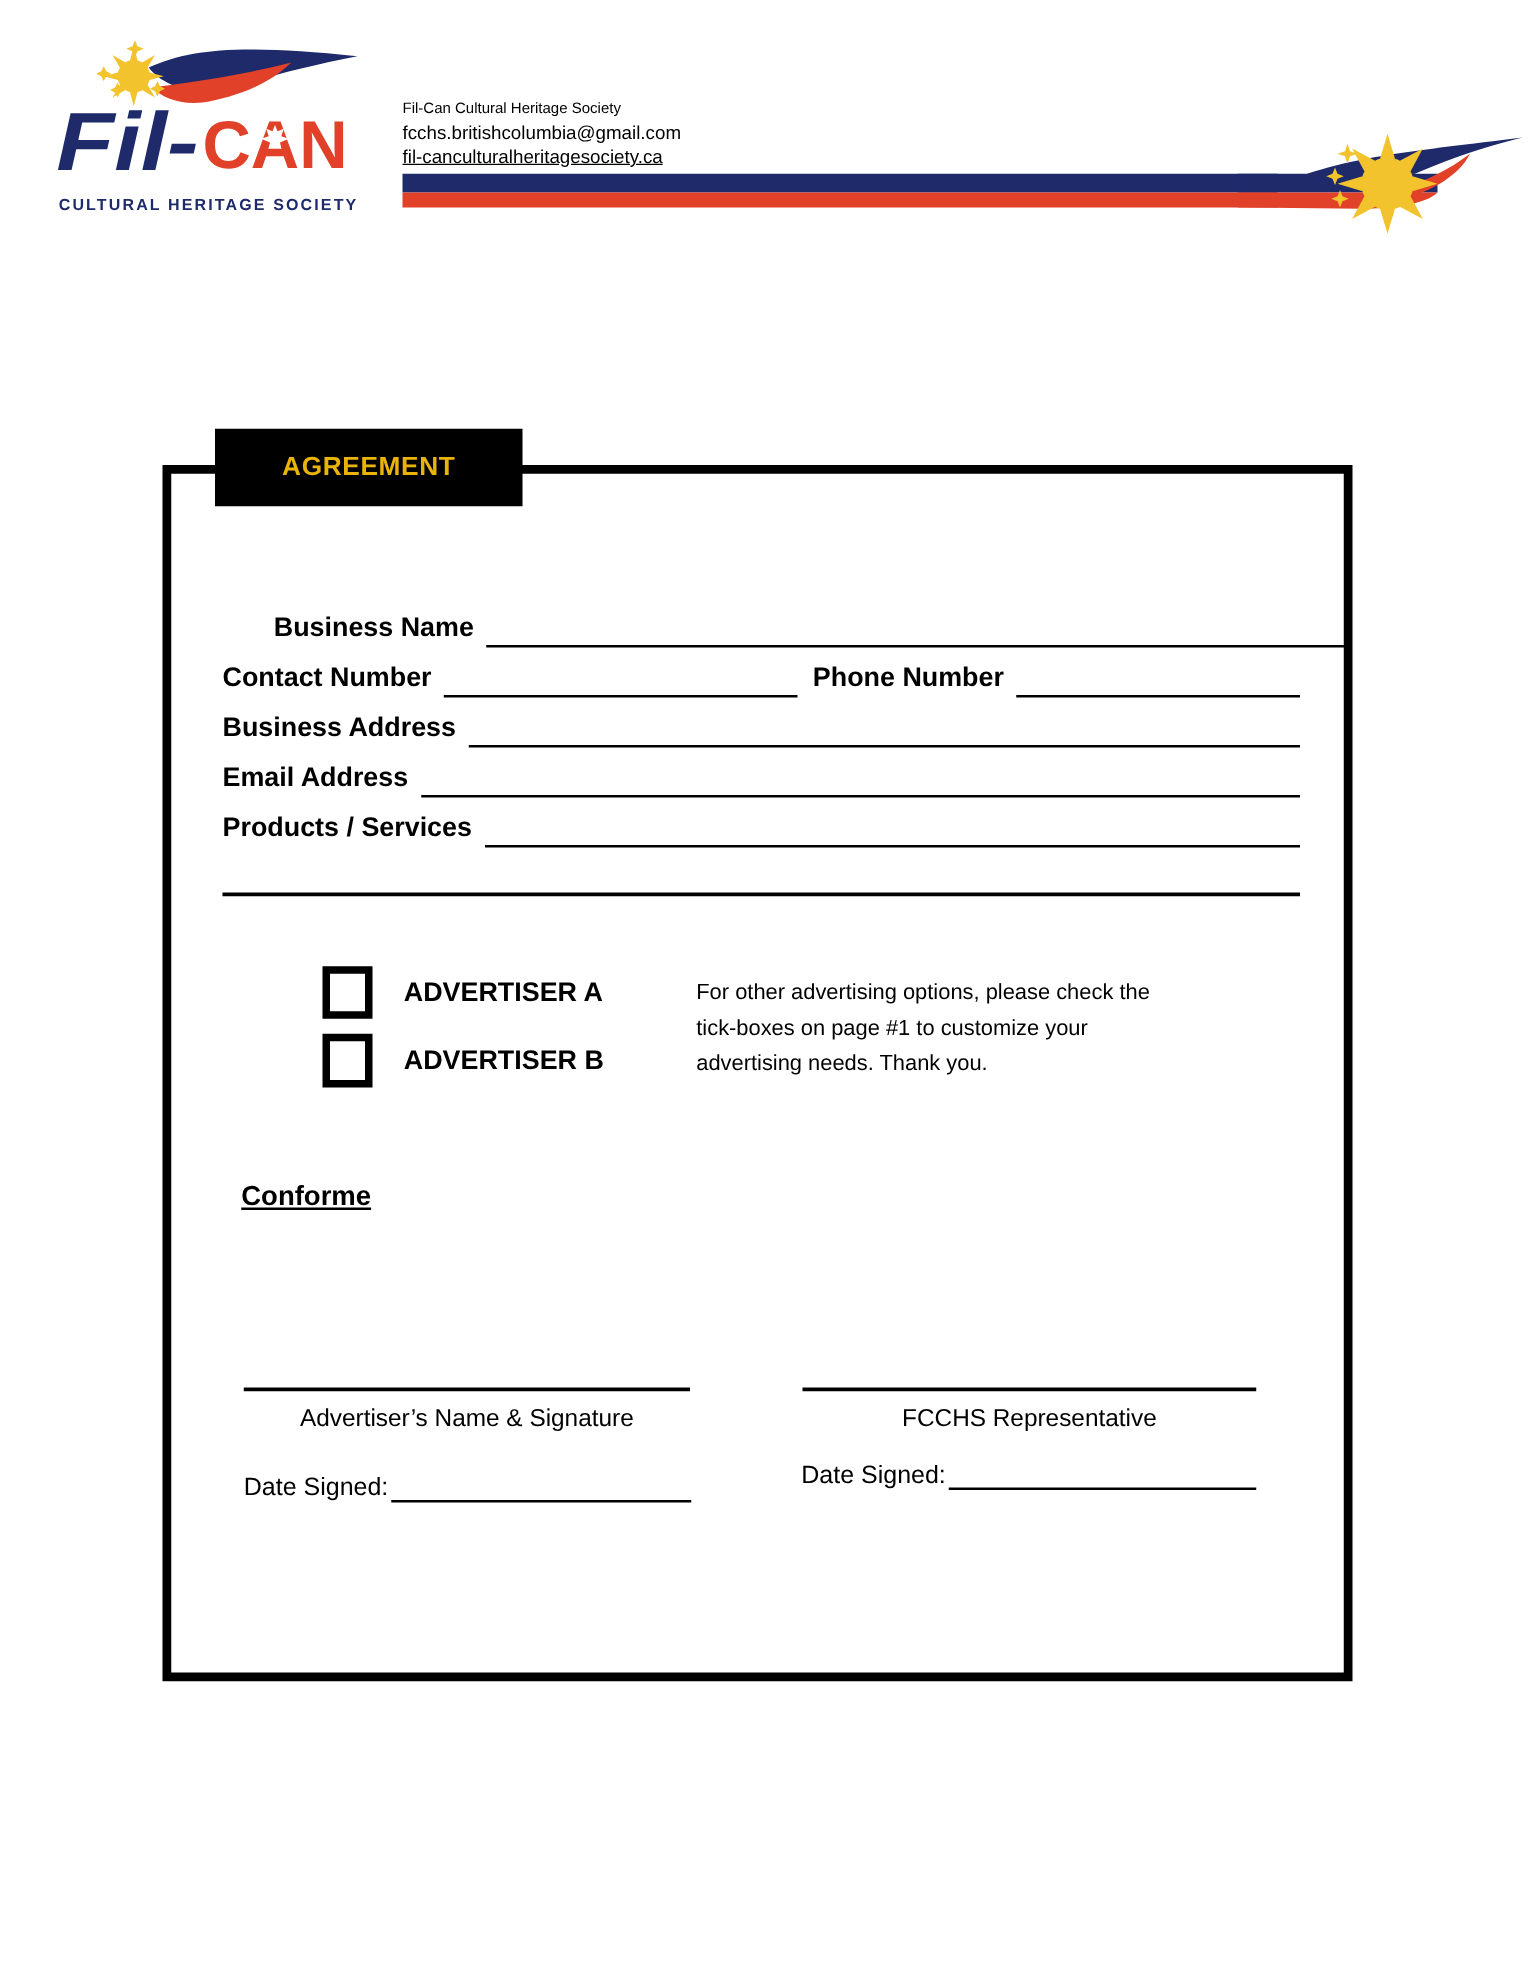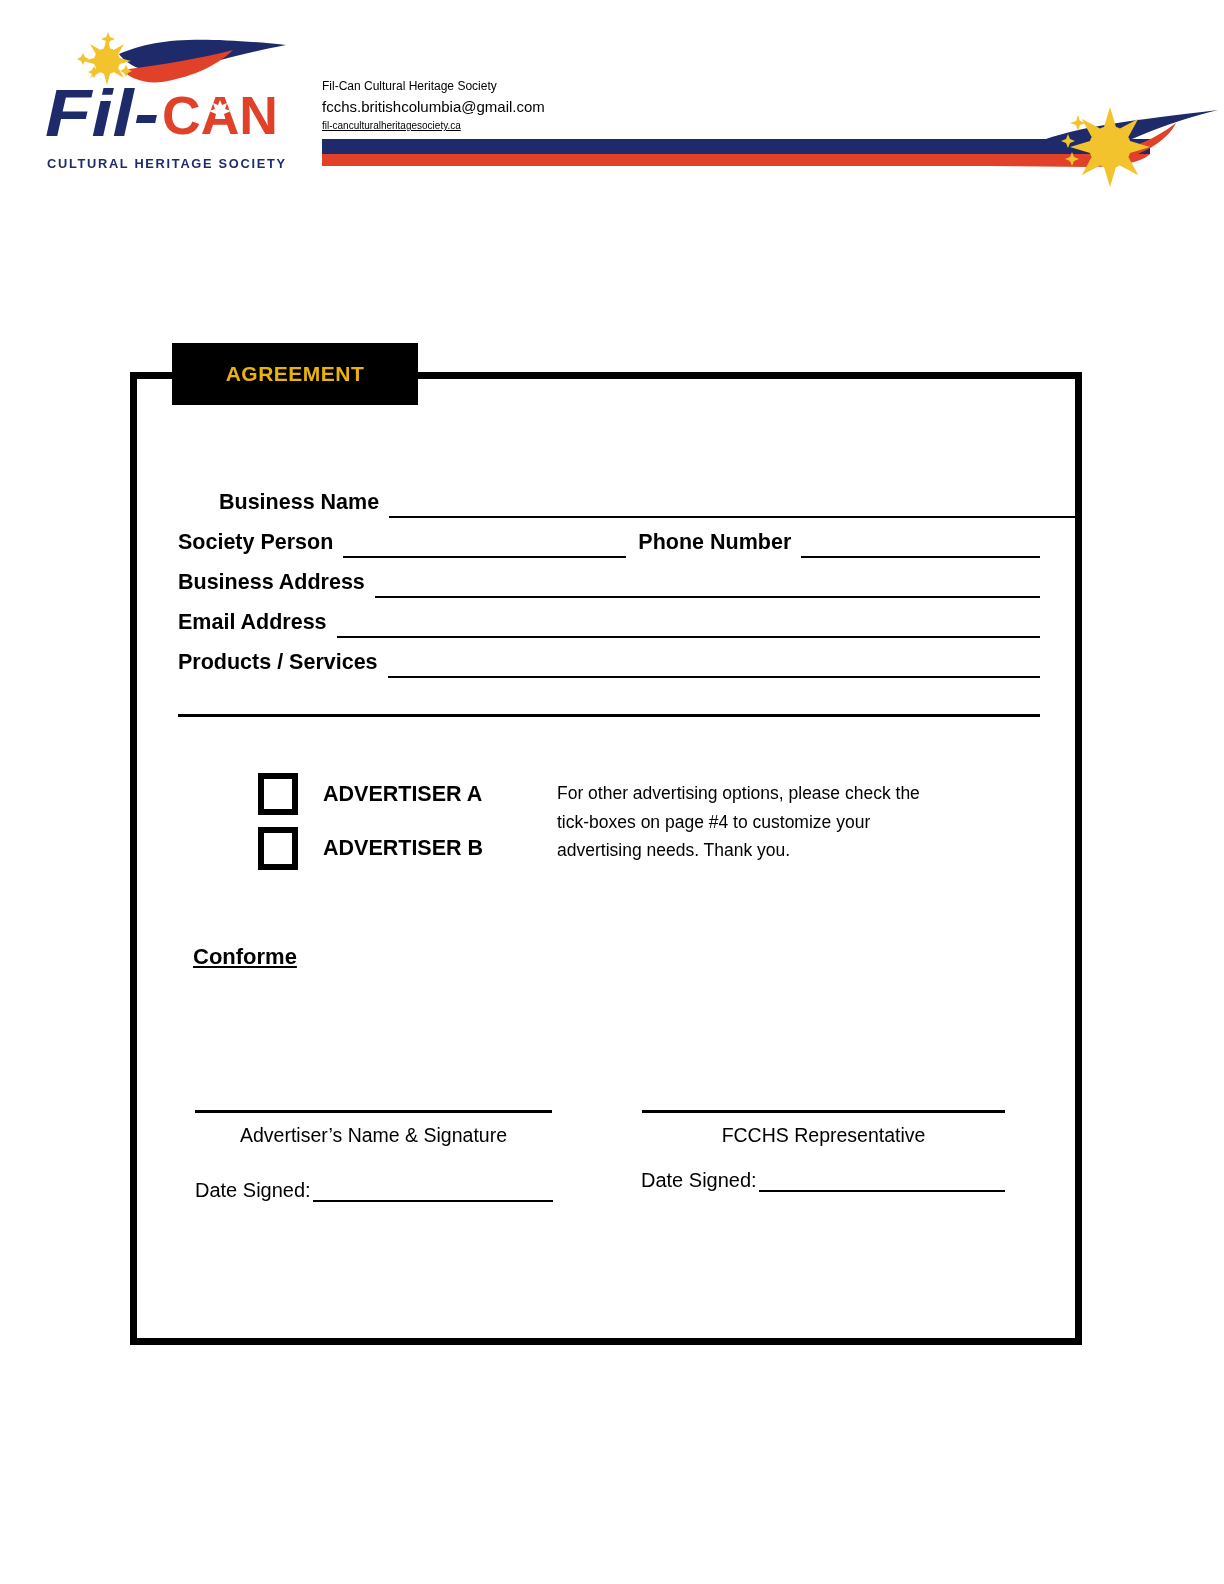--- a/index.html
+++ b/index.html
@@ -8,21 +8,21 @@
   *{margin:0;padding:0;box-sizing:border-box;}
   body{background:#ffffff;font-family:"Liberation Sans","DejaVu Sans",sans-serif;color:#000;}
   .page{position:relative;width:1224px;height:1468px;background:#fff;overflow:hidden;padding-left:28px;}
   .abs{position:absolute;}
 
   
   .logo-svg{left:45px;top:28px;width:250px;height:152px;}
   .org-block{left:322px;top:76px;line-height:1.2;}
   .org-name{font-size:12px;line-height:21px;}
   .org-email{font-size:15px;line-height:19px;}
-  .org-site{font-size:10px;line-height:19px;text-decoration:underline;cursor:pointer;}
+  .org-site{font-size:15px;line-height:19px;text-decoration:underline;cursor:pointer;}
   .bar{left:322px;height:15px;background:var(--navy);}
   .bar-blue{top:139px;width:700px;}
   .bar-red{top:154px;width:700px;height:12px;background:var(--red);}
   .deco-svg{left:990px;top:85px;width:234px;height:120px;}
 
   
   .agreement-box{left:130px;top:372px;width:952px;height:973px;border:7px solid #000;background:#fff;}
   .agreement-label{left:172px;top:343px;width:246px;height:62px;background:#000;color:#eab308;
     display:flex;align-items:center;justify-content:center;font-size:21px;font-weight:bold;letter-spacing:.5px;z-index:2;text-align:center;}
 
@@ -129,21 +129,21 @@
 
   <div class="abs agreement-box"></div>
   <div class="abs agreement-label">AGREEMENT</div>
 
   <div class="abs frow" style="top:484px;margin-left:41px;">
     <span class="flabel">Business Name</span>
     <span class="blank"></span>
   </div>
 
   <div class="abs frow" style="top:524px;">
-    <span class="flabel">Society Person</span>
+    <span class="flabel">Contact Number</span>
     <span class="blank fixed" style="width:283px;"></span>
     <span class="flabel" style="margin-left:12px;">Phone Number</span>
     <span class="blank"></span>
   </div>
 
   <div class="abs frow" style="top:564px;">
     <span class="flabel">Business Address</span>
     <span class="blank"></span>
   </div>
 
@@ -163,21 +163,21 @@
     <span class="tickbox" style="height:43px;"></span>
     <span class="opt-label">ADVERTISER B</span>
   </div>
   <div class="abs opt-row" style="top:773px;height:42px;">
     <span class="tickbox"></span>
     <span class="opt-label">ADVERTISER A</span>
   </div>
 
   <div class="abs note">
     <span>For other advertising options, please check the</span>
-    <span>tick-boxes on page #4 to customize your</span>
+    <span>tick-boxes on page #1 to customize your</span>
     <span>advertising needs. Thank you.</span>
   </div>
 
   <div class="abs conforme">Conforme</div>
 
   <div class="abs sig-col" style="left:195px;top:1110px;width:357px;">
     <div class="sig-line"></div>
     <div class="sig-caption">Advertiser’s Name &amp; Signature</div>
   </div>
   <div class="abs sig-col" style="left:642px;top:1110px;width:363px;">

